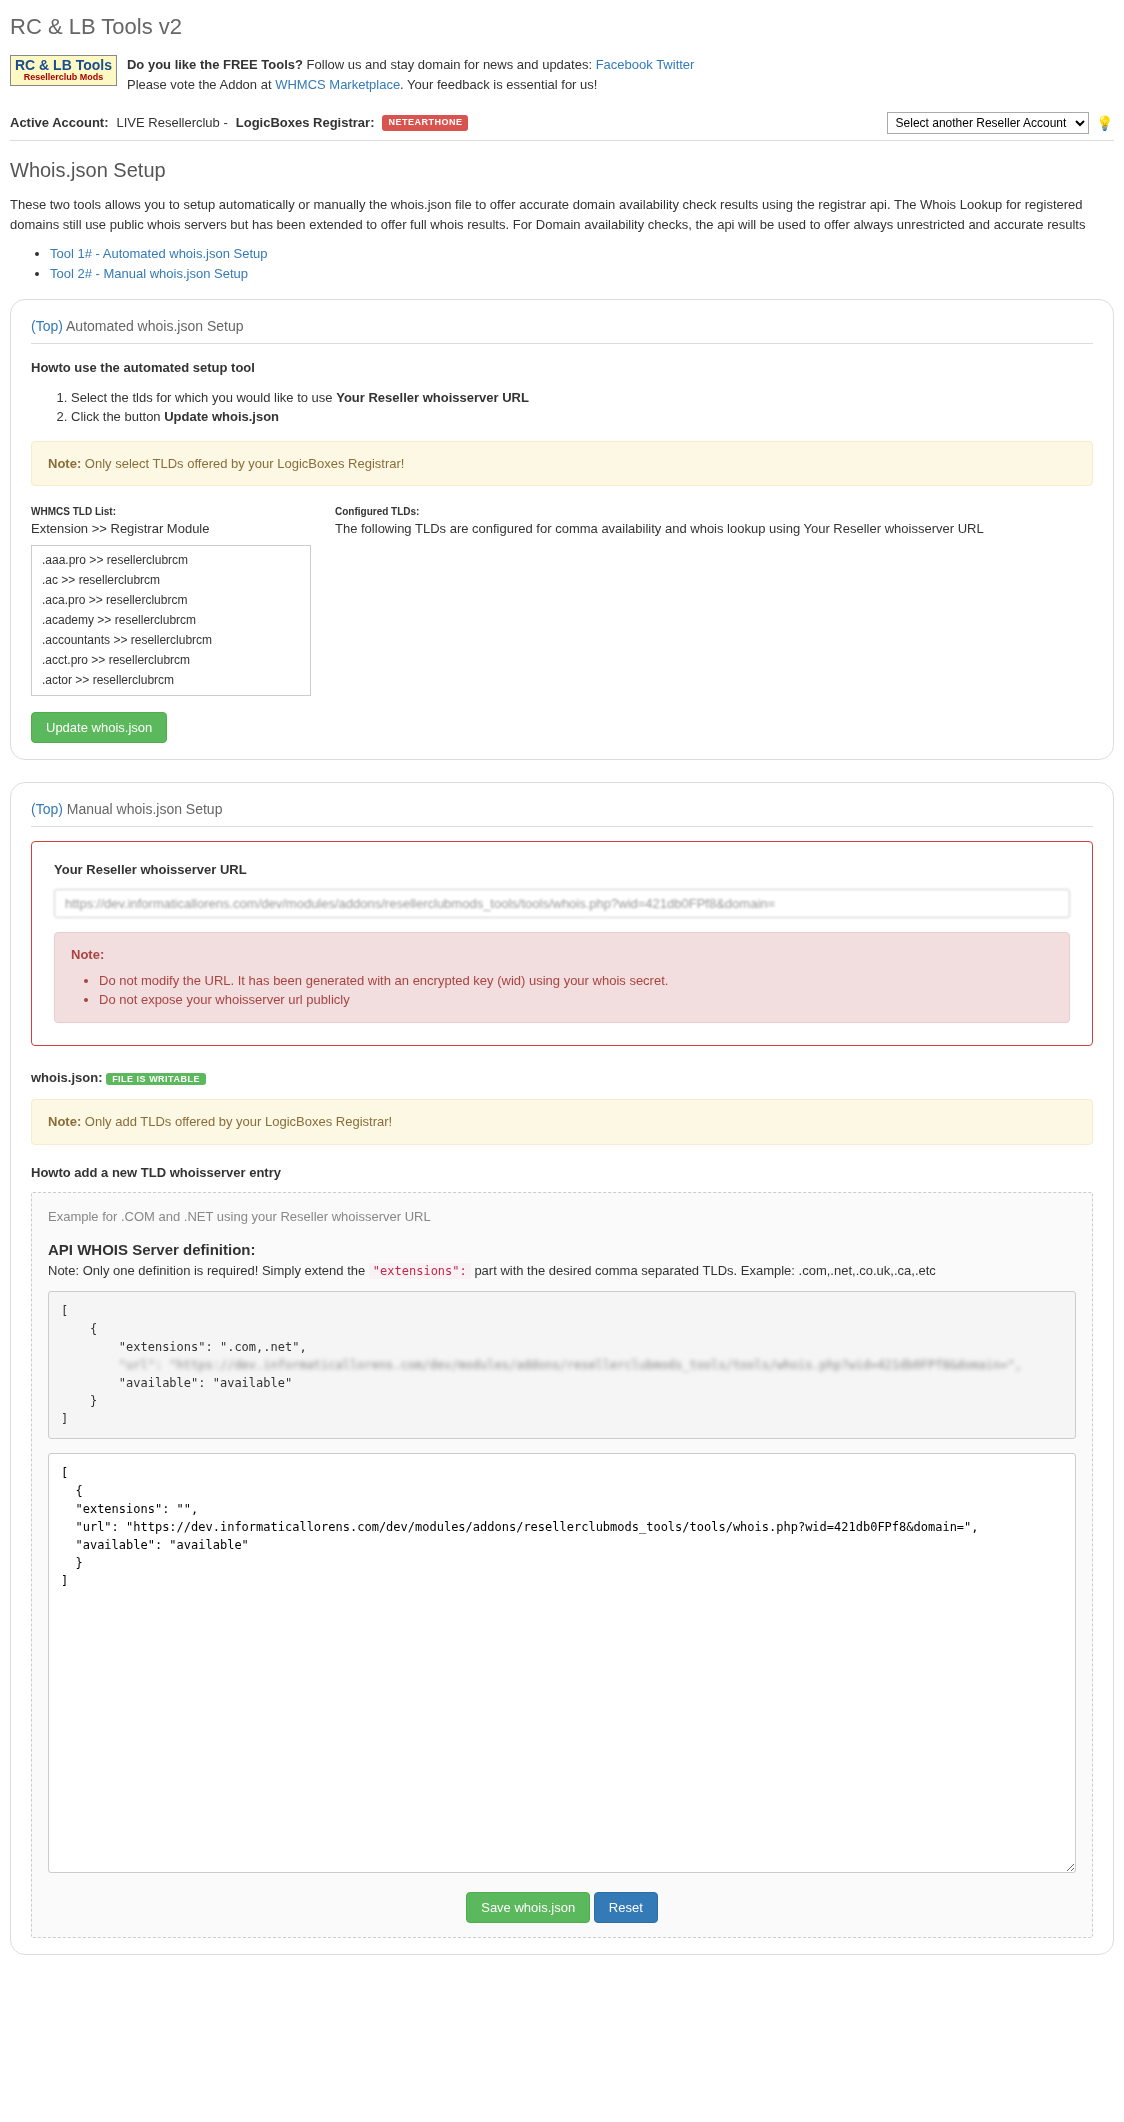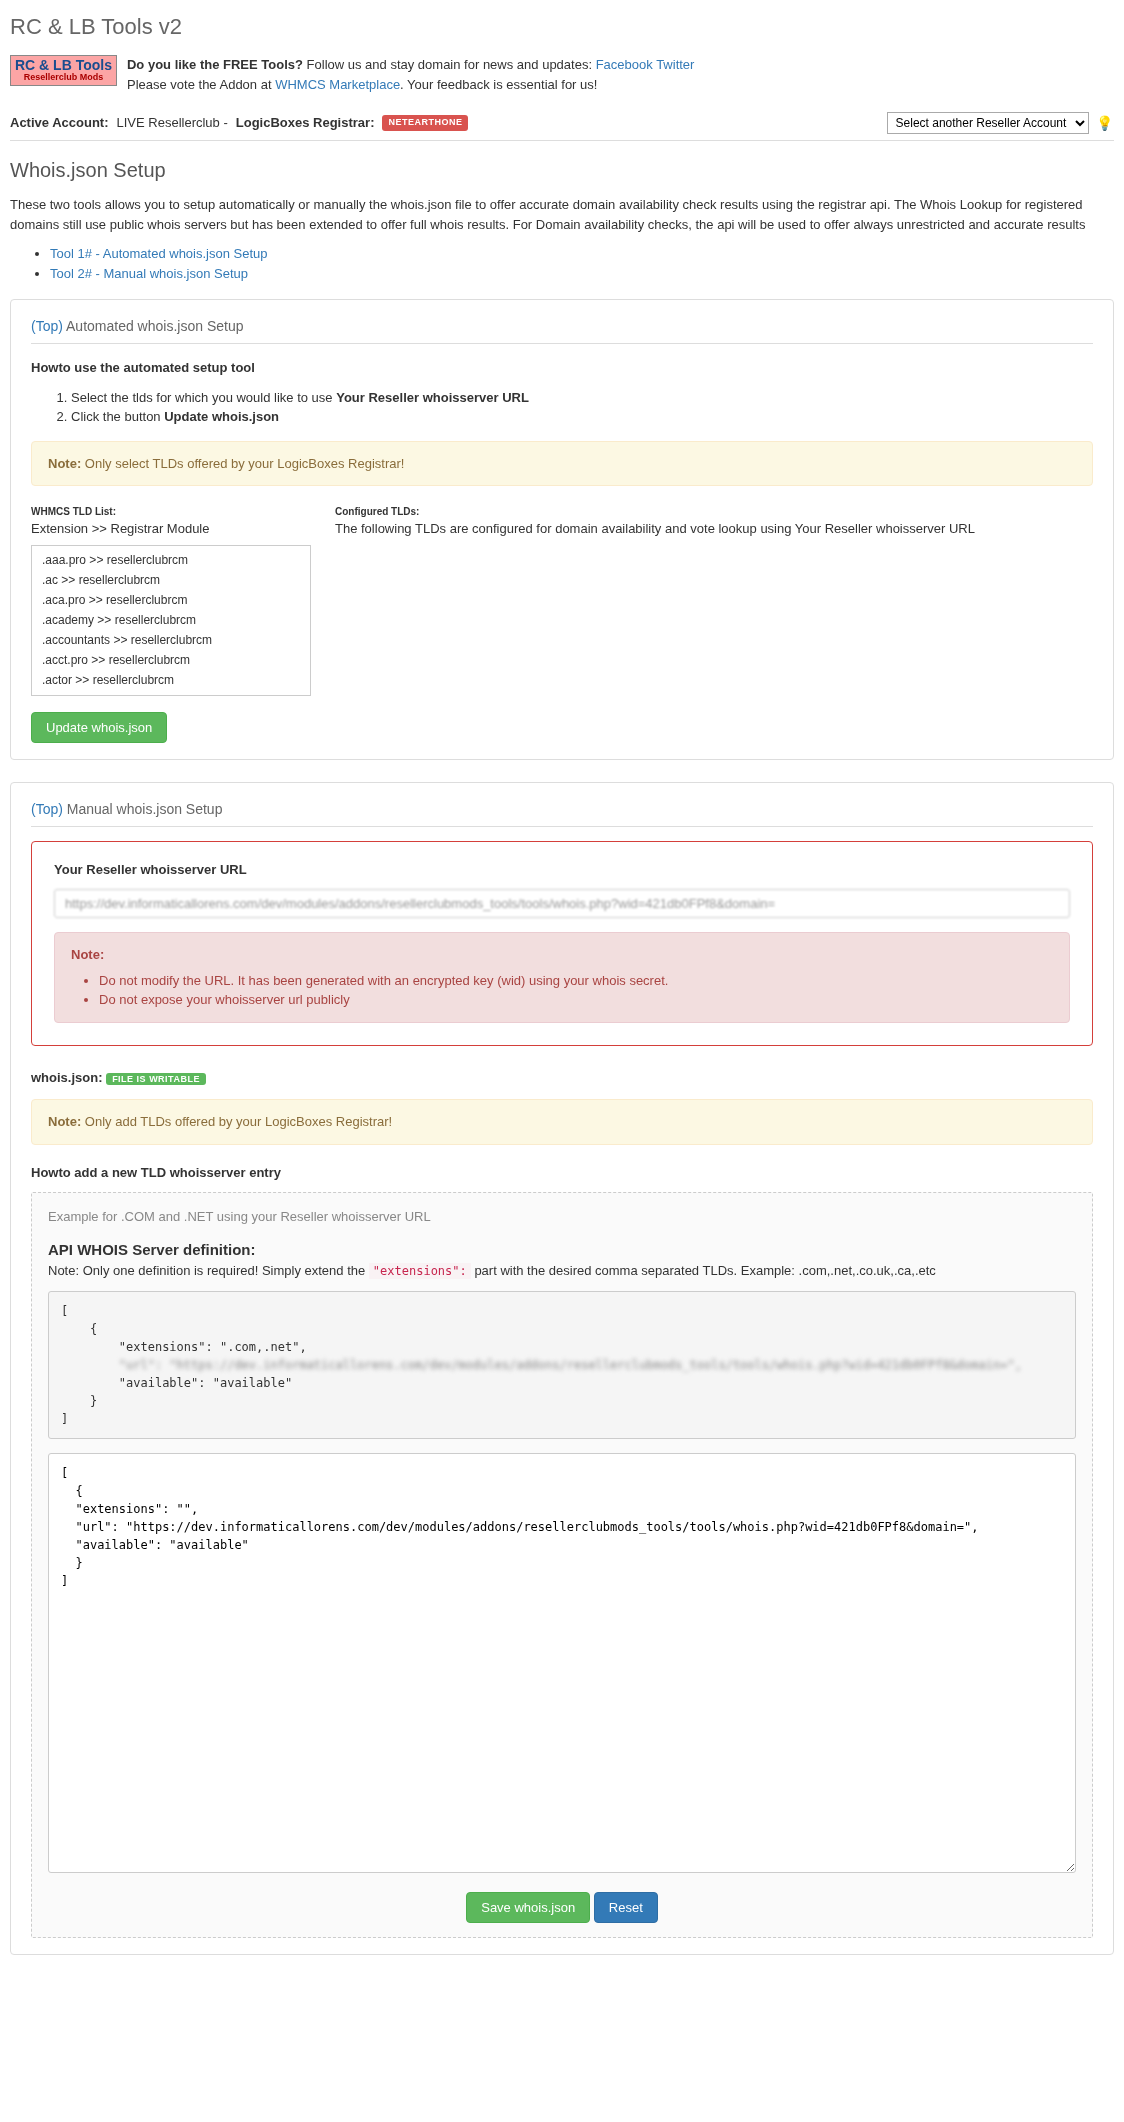--- a/index.html
+++ b/index.html
@@ -1,33 +1,33 @@
 <!DOCTYPE html>
 <html><head>
 <meta charset="utf-8">
 <style>
 * { box-sizing: border-box; margin: 0; padding: 0; }
 body { font-family: -apple-system, "Segoe UI", Arial, sans-serif; font-size: 13px; color: #333; background: #fff; padding: 10px; line-height: 1.5; }
 h1 { font-size: 22px; font-weight: 400; color: #666; margin-bottom: 12px; }
 .header-block { display: flex; align-items: flex-start; gap: 10px; margin-bottom: 12px; }
-.logo { border: 1px solid #888; padding: 2px 4px; font-size: 13px; font-weight: bold; background: #fca5a5; text-align: center; line-height: 1.1; }
+.logo { border: 1px solid #888; padding: 2px 4px; font-size: 13px; font-weight: bold; background: #fef9c3; text-align: center; line-height: 1.1; }
 .logo .l1 { color: #1a4d8f; font-size: 14px; }
 .logo .l2 { color: #a00; font-size: 9px; display: block; }
 .header-text { font-size: 13px; }
 a { color: #337ab7; text-decoration: none; }
 .account-row { display: flex; align-items: center; gap: 8px; padding: 6px 0; border-bottom: 1px solid #ddd; margin-bottom: 14px; }
 .badge-red { background: #d9534f; color: #fff; font-size: 9px; padding: 1px 6px; border-radius: 3px; font-weight: bold; letter-spacing: 0.5px; }
 .badge-green { background: #5cb85c; color: #fff; font-size: 9px; padding: 1px 6px; border-radius: 3px; font-weight: bold; letter-spacing: 0.5px; }
 select { font-size: 12px; padding: 2px 4px; border: 1px solid #aaa; background: #fff; }
 .bulb { color: #f0ad4e; font-size: 14px; }
 h2 { font-size: 20px; font-weight: 400; color: #555; margin-bottom: 10px; }
 .intro { font-size: 13px; color: #333; margin-bottom: 10px; }
 ul.toollist { list-style: disc; padding-left: 40px; margin-bottom: 16px; }
 ul.toollist li a { color: #337ab7; }
-.panel { border: 1px solid #ddd; border-radius: 4px; padding: 16px 20px; margin-bottom: 22px; }
+.panel { border: 1px solid #ddd; border-radius: 15px; padding: 16px 20px; margin-bottom: 22px; }
 .panel-red { border: 1px solid #d43f3a; border-radius: 4px; padding: 18px 22px; margin-bottom: 22px; }
 .panel-h { font-size: 14px; color: #666; border-bottom: 1px solid #ddd; padding-bottom: 6px; margin-bottom: 14px; }
 .panel-h .top { color: #337ab7; }
 .sub-h { font-weight: bold; font-size: 13px; margin-bottom: 10px; }
 ol { padding-left: 40px; margin-bottom: 14px; }
 .alert-warn { background: #fcf8e3; border: 1px solid #faebcc; color: #8a6d3b; padding: 12px 16px; border-radius: 4px; margin-bottom: 18px; font-size: 13px; }
 .alert-danger { background: #f2dede; border: 1px solid #ebccd1; color: #a94442; padding: 12px 16px; border-radius: 4px; margin-bottom: 4px; font-size: 13px; }
 .alert-danger ul { list-style: disc; padding-left: 28px; margin-top: 6px; }
 .two-col { display: flex; gap: 24px; margin-bottom: 16px; }
 .col-left { width: 280px; flex-shrink: 0; }
@@ -109,21 +109,21 @@
           <div>.accountants &gt;&gt; resellerclubrcm</div>
           <div>.acct.pro &gt;&gt; resellerclubrcm</div>
           <div>.actor &gt;&gt; resellerclubrcm</div>
           <div>.ad &gt;&gt; resellerclubrcm</div>
           <div>.adult &gt;&gt; resellerclubrcm</div>
           <div>.adv.br &gt;&gt; resellerclubrcm</div>
         </div>
     </div>
     <div class="col-right">
       <div class="col-h">Configured TLDs:</div>
-      <div class="col-sub">The following TLDs are configured for domain availability and vote lookup using Your Reseller whoisserver URL</div>
+      <div class="col-sub">The following TLDs are configured for comma availability and whois lookup using Your Reseller whoisserver URL</div>
     </div>
   </div>
   <button class="btn btn-success">Update whois.json</button>
 </div>
 
 <div class="panel">
   <div class="panel-h">
     <a class="top">(Top)</a><span> Manual whois.json Setup</span>
   </div>
 

